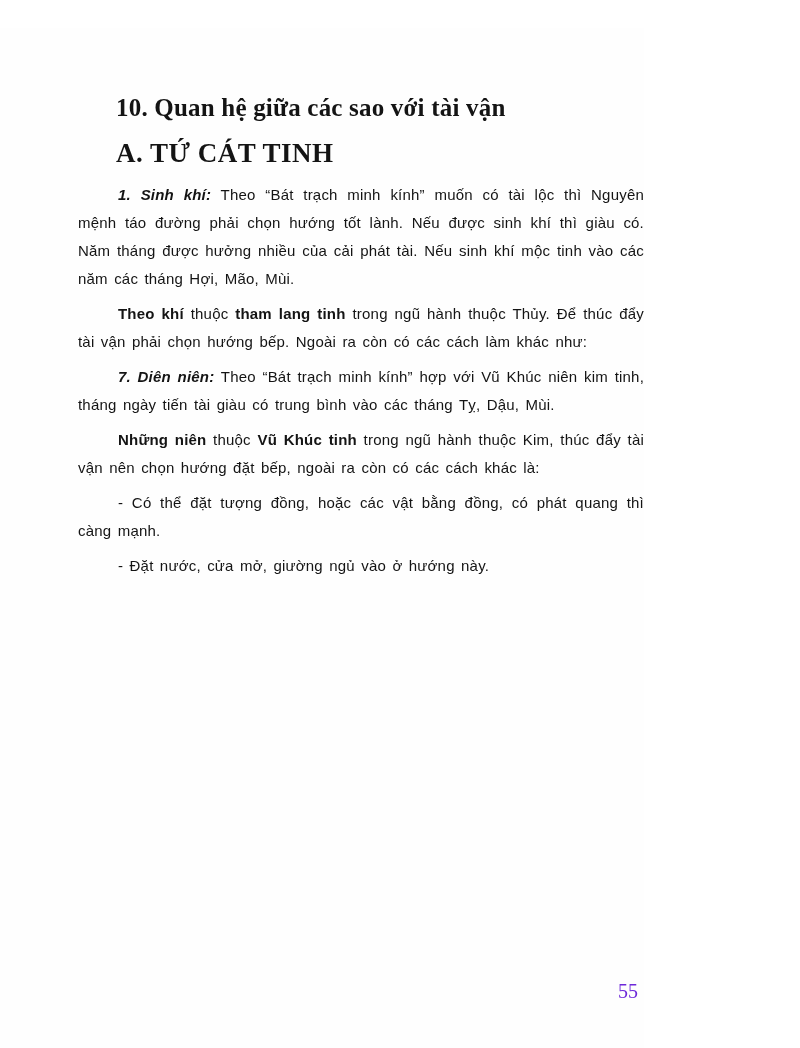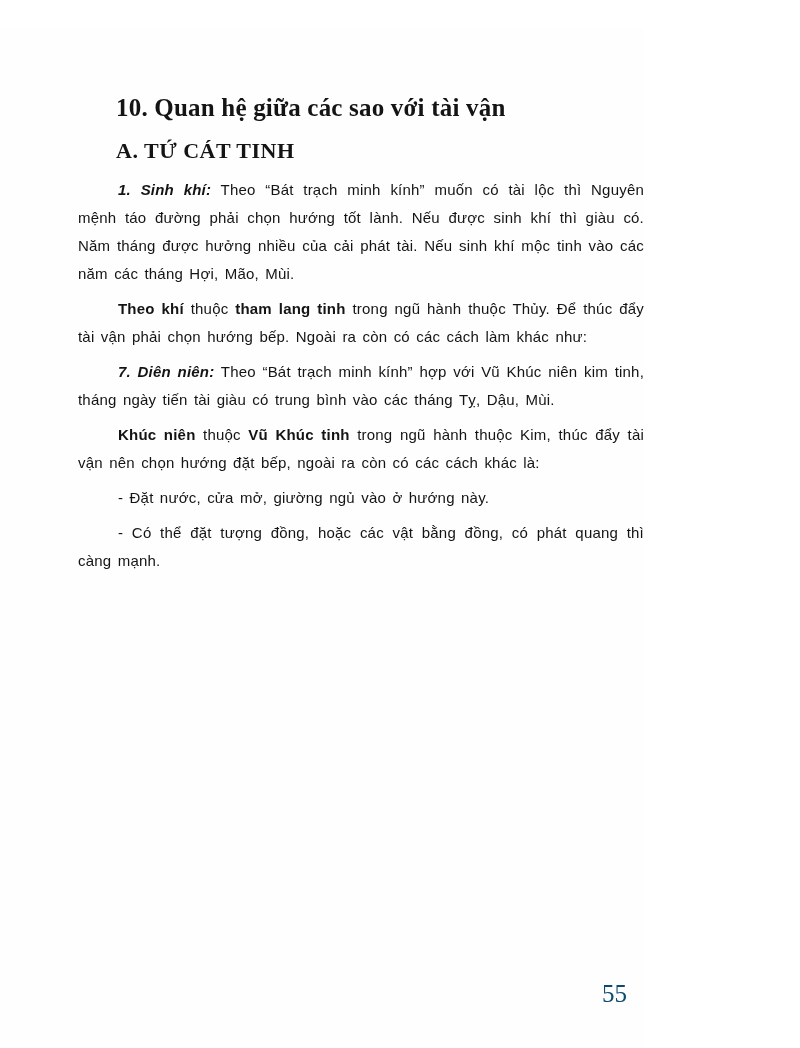--- a/index.html
+++ b/index.html
@@ -26,45 +26,45 @@
   .heading {
     font-family: "Liberation Serif", serif;
     font-weight: bold;
     font-size: 25px;
     margin: 0 0 0 38px;
     letter-spacing: 0.2px;
   }
   .subheading {
     font-family: "Liberation Serif", serif;
     font-weight: bold;
-    font-size: 22px;
+    font-size: 27px;
     margin: 16px 0 0 38px;
     letter-spacing: 0.5px;
   }
   .paragraphs {
     margin-top: 12px;
   }
   .para {
     margin: 7px 0 0 0;
     font-size: 15px;
     line-height: 28px;
     text-align: justify;
     text-indent: 40px;
     letter-spacing: 0.2px;
     word-spacing: 2px;
   }
   .seg-b { font-weight: bold; }
   .seg-bi { font-weight: bold; font-style: italic; }
   .page-number {
     position: absolute;
-    left: 602px;
+    left: 618px;
     top: 952px;
     font-family: "Liberation Serif", serif;
-    font-size: 25px;
-    color: #0c4a6e;
+    font-size: 20px;
+    color: #6d28d9;
   }
   .speck {
     position: absolute;
     left: 764px;
     top: 231px;
     width: 4px;
     height: 6px;
     background: #2a2a2a;
     border-radius: 1px;
   }
@@ -103,23 +103,23 @@
 
 <div class="page">
 
   <div class="text-block">
     <h1 class="heading">10. Quan hệ giữa các sao với tài vận</h1>
     <h2 class="subheading">A. TỨ CÁT TINH</h2>
     <div class="paragraphs" id="paragraphs">
         <p class="para"><span class="seg-bi">1. Sinh khí:</span><span> Theo “Bát trạch minh kính” muốn có tài lộc thì Nguyên mệnh táo đường phải chọn hướng tốt lành. Nếu được sinh khí thì giàu có. Năm tháng được hưởng nhiều của cải phát tài. Nếu sinh khí mộc tinh vào các năm các tháng Hợi, Mão, Mùi.</span></p>
         <p class="para"><span class="seg-b">Theo khí</span><span> thuộc </span><span class="seg-b">tham lang tinh</span><span> trong ngũ hành thuộc Thủy. Để thúc đẩy tài vận phải chọn hướng bếp. Ngoài ra còn có các cách làm khác như:</span></p>
         <p class="para"><span class="seg-bi">7. Diên niên:</span><span> Theo “Bát trạch minh kính” hợp với Vũ Khúc niên kim tinh, tháng ngày tiến tài giàu có trung bình vào các tháng Tỵ, Dậu, Mùi.</span></p>
-        <p class="para"><span class="seg-b">Khúc niên</span><span> thuộc </span><span class="seg-b">Vũ Khúc tinh</span><span> trong ngũ hành thuộc Kim, thúc đẩy tài vận nên chọn hướng đặt bếp, ngoài ra còn có các cách khác là:</span></p>
+        <p class="para"><span class="seg-b">Những niên</span><span> thuộc </span><span class="seg-b">Vũ Khúc tinh</span><span> trong ngũ hành thuộc Kim, thúc đẩy tài vận nên chọn hướng đặt bếp, ngoài ra còn có các cách khác là:</span></p>
+        <p class="para"><span>- Có thể đặt tượng đồng, hoặc các vật bằng đồng, có phát quang thì càng mạnh.</span></p>
         <p class="para"><span>- Đặt nước, cửa mở, giường ngủ vào ở hướng này.</span></p>
-        <p class="para"><span>- Có thể đặt tượng đồng, hoặc các vật bằng đồng, có phát quang thì càng mạnh.</span></p>
       </div>
   </div>
 
   <div class="page-number">55</div>
 
   <div class="speck"></div>
 
   <div class="watermark">
     <span class="wm-icon-frame">
       <svg width="26" height="26" viewBox="0 0 100 100" aria-hidden="true">

